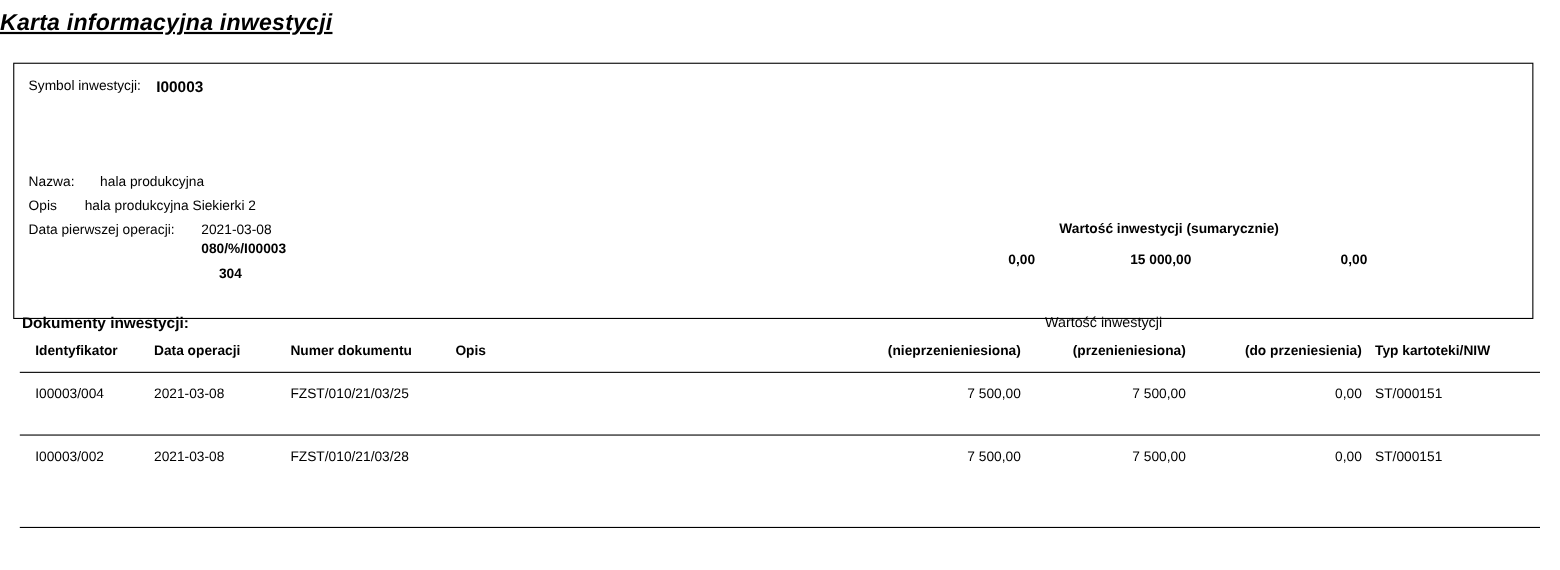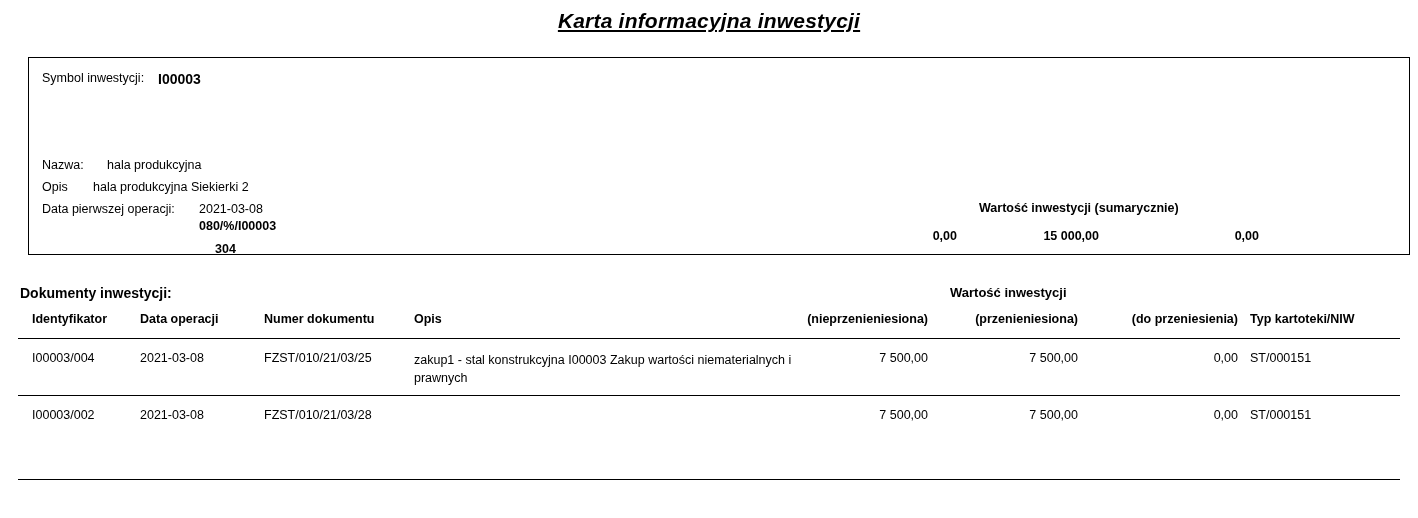--- a/index.html
+++ b/index.html
@@ -17,36 +17,36 @@
   }
   .page {
     position: relative;
     width: 1418px;
     height: 518px;
     box-sizing: border-box;
   }
 
   
   .title {
-    text-align: center;
+    text-align: left;
     font-size: 21px;
     font-weight: bold;
     font-style: italic;
     text-decoration: underline;
     padding-top: 9px;
     letter-spacing: 0.2px;
   }
 
   
   .header-box {
     position: absolute;
-    left: 28px;
+    left: 12px;
     top: 57px;
     width: 1382px;
-    height: 198px;
+    height: 233px;
     border: 1.5px solid #000;
     box-sizing: border-box;
   }
 
   .hb-row {
     position: absolute;
     font-size: 12.5px;
     white-space: nowrap;
   }
 
@@ -82,21 +82,21 @@
     left: 20px;
     top: 285px;
     font-size: 14px;
     font-weight: bold;
   }
   .docs-subhead {
     position: absolute;
     left: 950px;
     top: 285px;
     font-size: 13px;
-    font-weight: bold;
+    font-weight: normal;
   }
 
   .table {
     position: absolute;
     left: 18px;
     top: 312px;
     width: 1382px;
   }
 
   .thead {
@@ -186,21 +186,20 @@
       <div class="th col-a1 right">(nieprzenieniesiona)</div>
       <div class="th col-a2 right">(przenieniesiona)</div>
       <div class="th col-a3 right">(do przeniesienia)</div>
       <div class="th col-type">Typ kartoteki/NIW</div>
     </div>
 
     <div class="row">
       <div class="cell col-id">I00003/004</div>
       <div class="cell col-date">2021-03-08</div>
       <div class="cell col-num">FZST/010/21/03/25</div>
-      <div class="cell col-desc desc-cell">zakup1 - stal konstrukcyjna I00003 Zakup wartości niematerialnych i prawnych</div>
       <div class="cell col-a1 right">7 500,00</div>
       <div class="cell col-a2 right">7 500,00</div>
       <div class="cell col-a3 right">0,00</div>
       <div class="cell col-type">ST/000151</div>
     </div>
 
     <div class="row">
       <div class="cell col-id">I00003/002</div>
       <div class="cell col-date">2021-03-08</div>
       <div class="cell col-num">FZST/010/21/03/28</div>

